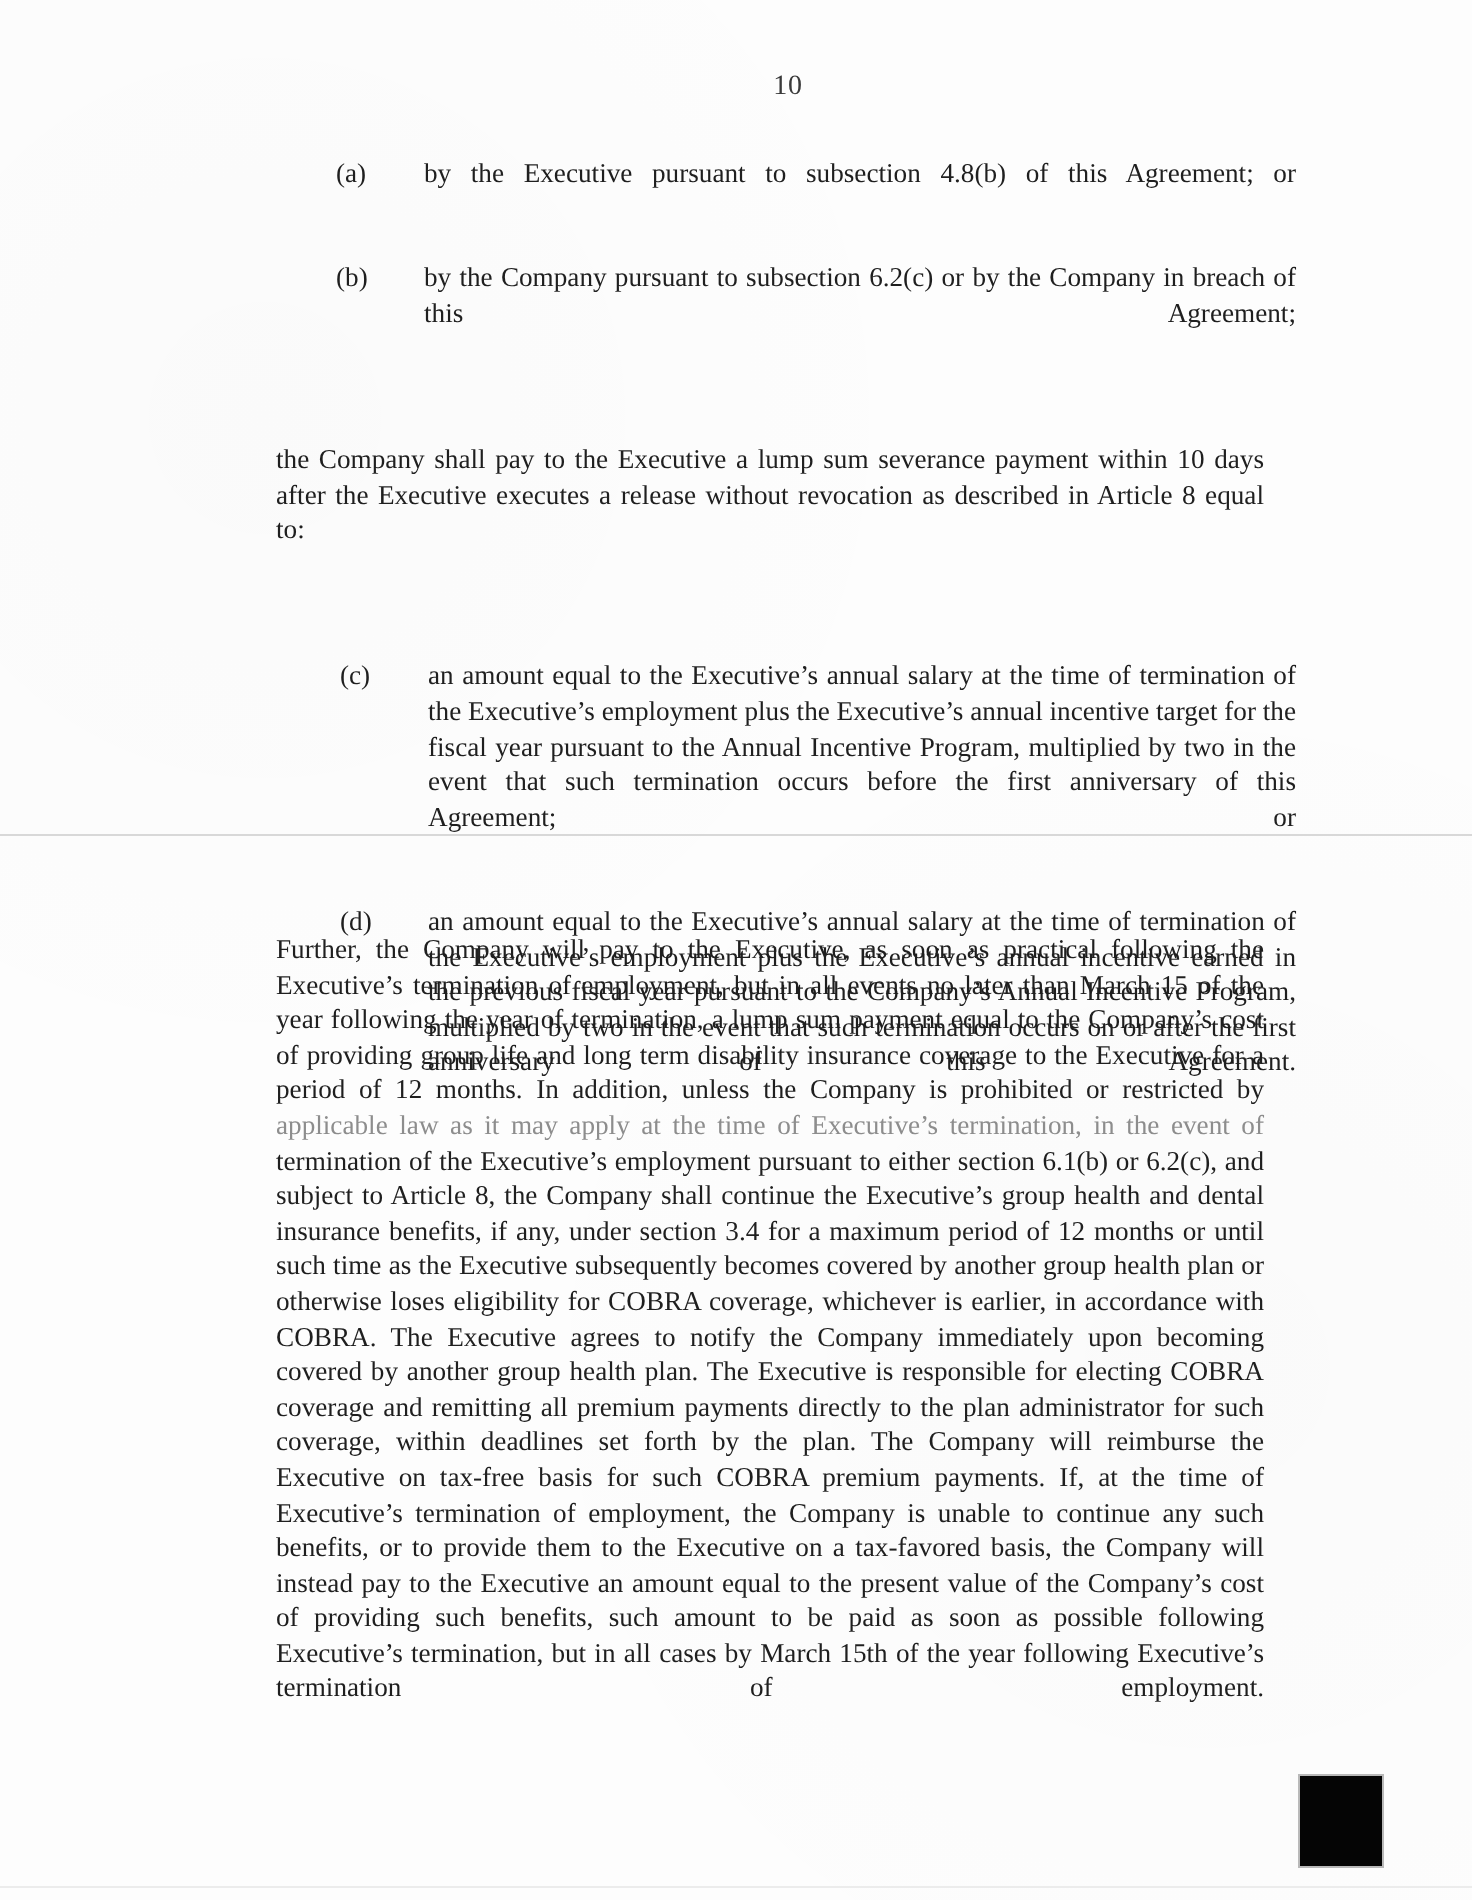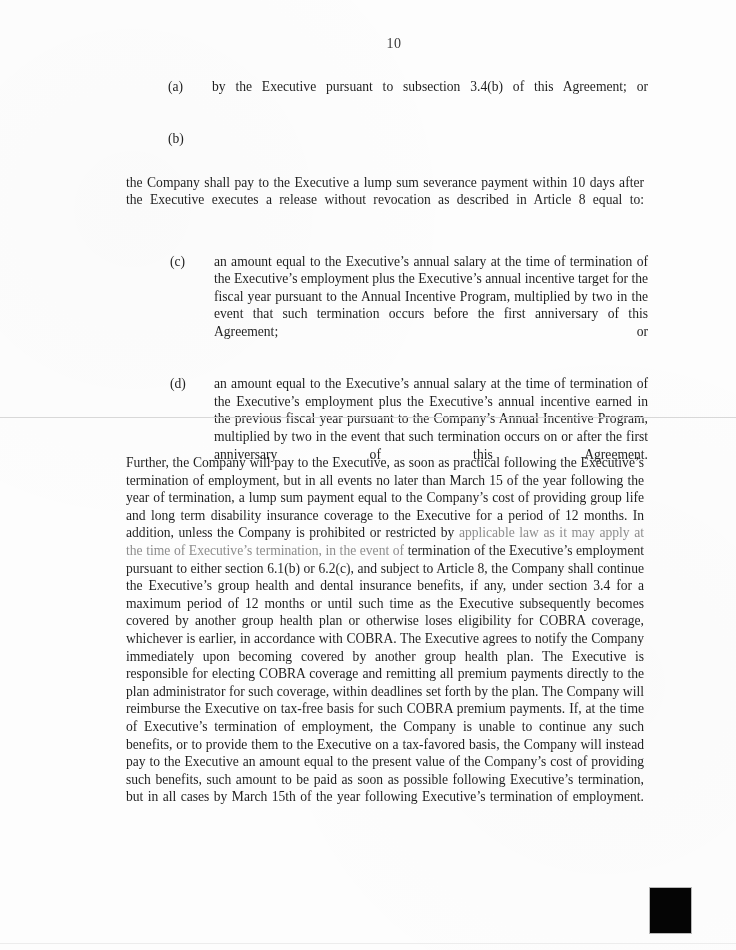--- a/index.html
+++ b/index.html
@@ -54,21 +54,21 @@
     top: 78px;
     width: 526px;
   }
 
   .para {
     font-size: 13.6px;
     line-height: 17.6px;
     text-align: justify;
     text-justify: inter-word;
     color: #1f1f1f;
-    margin: 4px;
+    margin: 16px;
   }
 
   
   .clause {
     display: flex;
     align-items: flex-start;
     margin: 0;
   }
   .clause-ab { padding-left: 46px; }
   .clause-cd { padding-left: 48px; }
@@ -139,27 +139,28 @@
 <body>
 
 <div id="page">
 
   <div class="page-number">10</div>
 
   <div class="column">
 
     <div class="clause clause-ab">
       <span class="clause-marker">(a)</span>
-      <span class="clause-body">by the Executive pursuant to subsection 3.4(b) of this Agreement; or</span>
+      <span class="clause-body">by the Executive pursuant to subsection 4.8(b) of this Agreement; or</span>
     </div>
 
     <div class="gap-md"></div>
 
     <div class="clause clause-ab">
       <span class="clause-marker">(b)</span>
+      <span class="clause-body">by the Company pursuant to subsection 6.2(c) or by the Company in breach of this Agreement;</span>
     </div>
 
     <div class="gap-lg"></div>
 
     <p class="para">the Company shall pay to the Executive a lump sum severance payment within 10 days after the Executive executes a release without revocation as described in Article 8 equal to:</p>
 
     <div class="gap-lg"></div>
 
     <div class="clause clause-cd">
       <span class="clause-marker">(c)</span>

